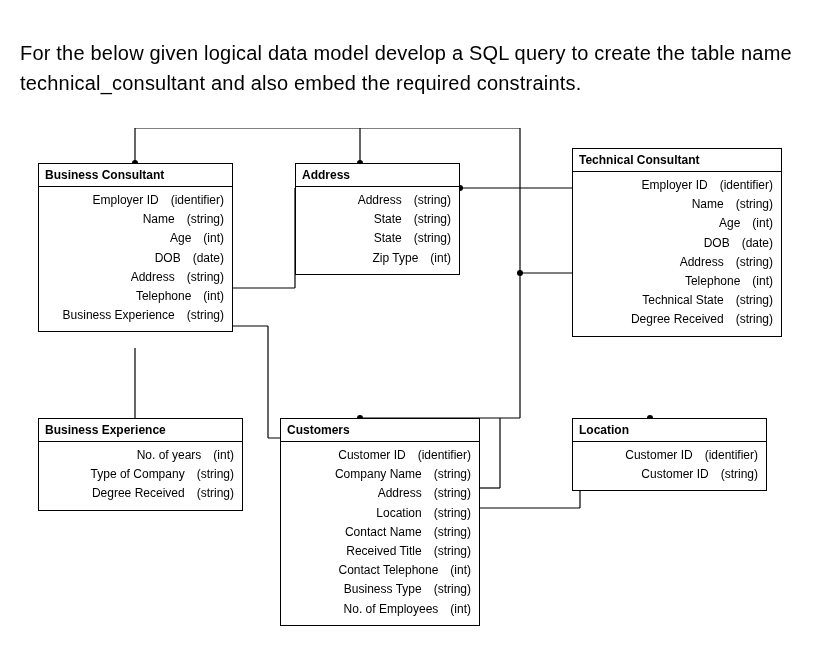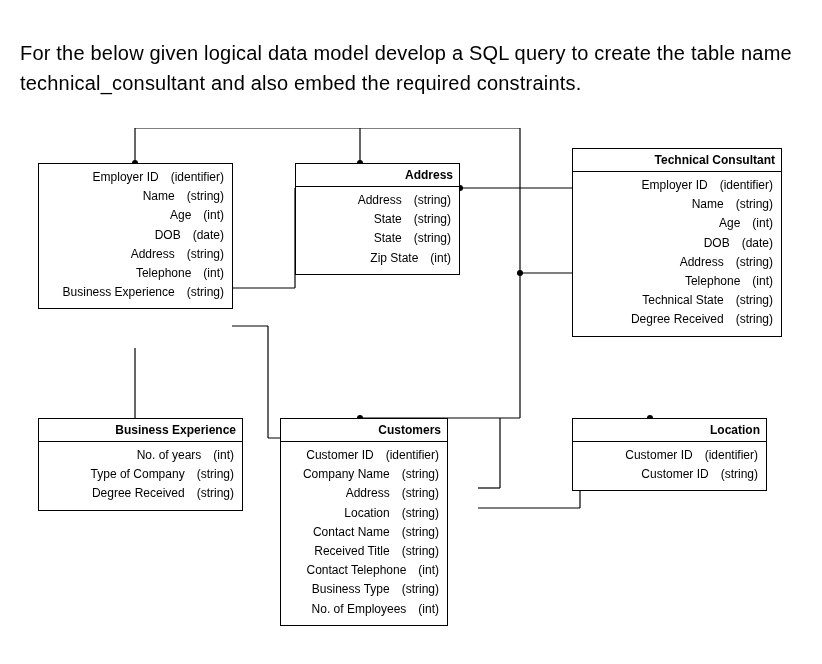--- a/index.html
+++ b/index.html
@@ -30,21 +30,21 @@
     pointer-events: none;
   }
   .entity {
     position: absolute;
     border: 1px solid #000;
     background: #fff;
     font-size: 12px;
   }
   .entity .title {
     font-weight: bold;
-    text-align: right;
+    text-align: left;
     padding: 4px 6px;
     border-bottom: 1px solid #000;
     white-space: nowrap;
   }
   .entity .attrs {
     padding: 4px 8px 6px 8px;
   }
   .attr-row {
     display: flex;
     justify-content: flex-end;
@@ -101,20 +101,21 @@
       <circle cx="340" cy="35" r="3"></circle>
       <circle cx="440" cy="60" r="3"></circle>
       <circle cx="500" cy="145" r="3"></circle>
       <circle cx="115" cy="35" r="3"></circle>
       <circle cx="630" cy="290" r="3"></circle>
       <circle cx="340" cy="290" r="3"></circle>
     </g>
   </svg>
 
   <div class="entity" style="left:18px; top:35px; width:195px;">
+    <div class="title">Business Consultant</div>
     <div class="attrs">
       <div class="attr-row">
           <span class="attr-name">Employer ID</span>
           <span class="attr-type">(identifier)</span>
         </div>
       <div class="attr-row">
           <span class="attr-name">Name</span>
           <span class="attr-type">(string)</span>
         </div>
       <div class="attr-row">
@@ -149,21 +150,21 @@
         </div>
       <div class="attr-row">
           <span class="attr-name">State</span>
           <span class="attr-type">(string)</span>
         </div>
       <div class="attr-row">
           <span class="attr-name">State</span>
           <span class="attr-type">(string)</span>
         </div>
       <div class="attr-row">
-          <span class="attr-name">Zip State</span>
+          <span class="attr-name">Zip Type</span>
           <span class="attr-type">(int)</span>
         </div>
     </div>
   </div>
 
   <div class="entity" style="left:552px; top:20px; width:210px;">
     <div class="title">Technical Consultant</div>
     <div class="attrs">
       <div class="attr-row">
           <span class="attr-name">Employer ID</span>
@@ -211,21 +212,21 @@
           <span class="attr-name">Type of Company</span>
           <span class="attr-type">(string)</span>
         </div>
       <div class="attr-row">
           <span class="attr-name">Degree Received</span>
           <span class="attr-type">(string)</span>
         </div>
     </div>
   </div>
 
-  <div class="entity" style="left:260px; top:290px; width:168px;">
+  <div class="entity" style="left:260px; top:290px; width:200px;">
     <div class="title">Customers</div>
     <div class="attrs">
       <div class="attr-row">
           <span class="attr-name">Customer ID</span>
           <span class="attr-type">(identifier)</span>
         </div>
       <div class="attr-row">
           <span class="attr-name">Company Name</span>
           <span class="attr-type">(string)</span>
         </div>

